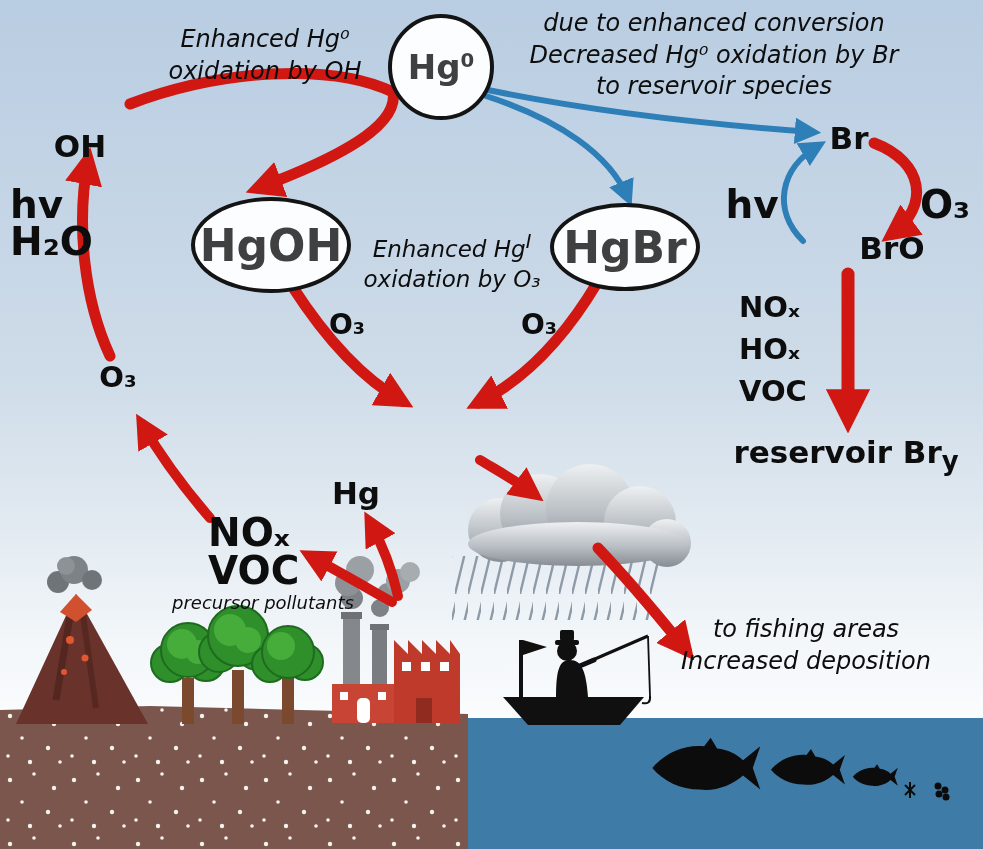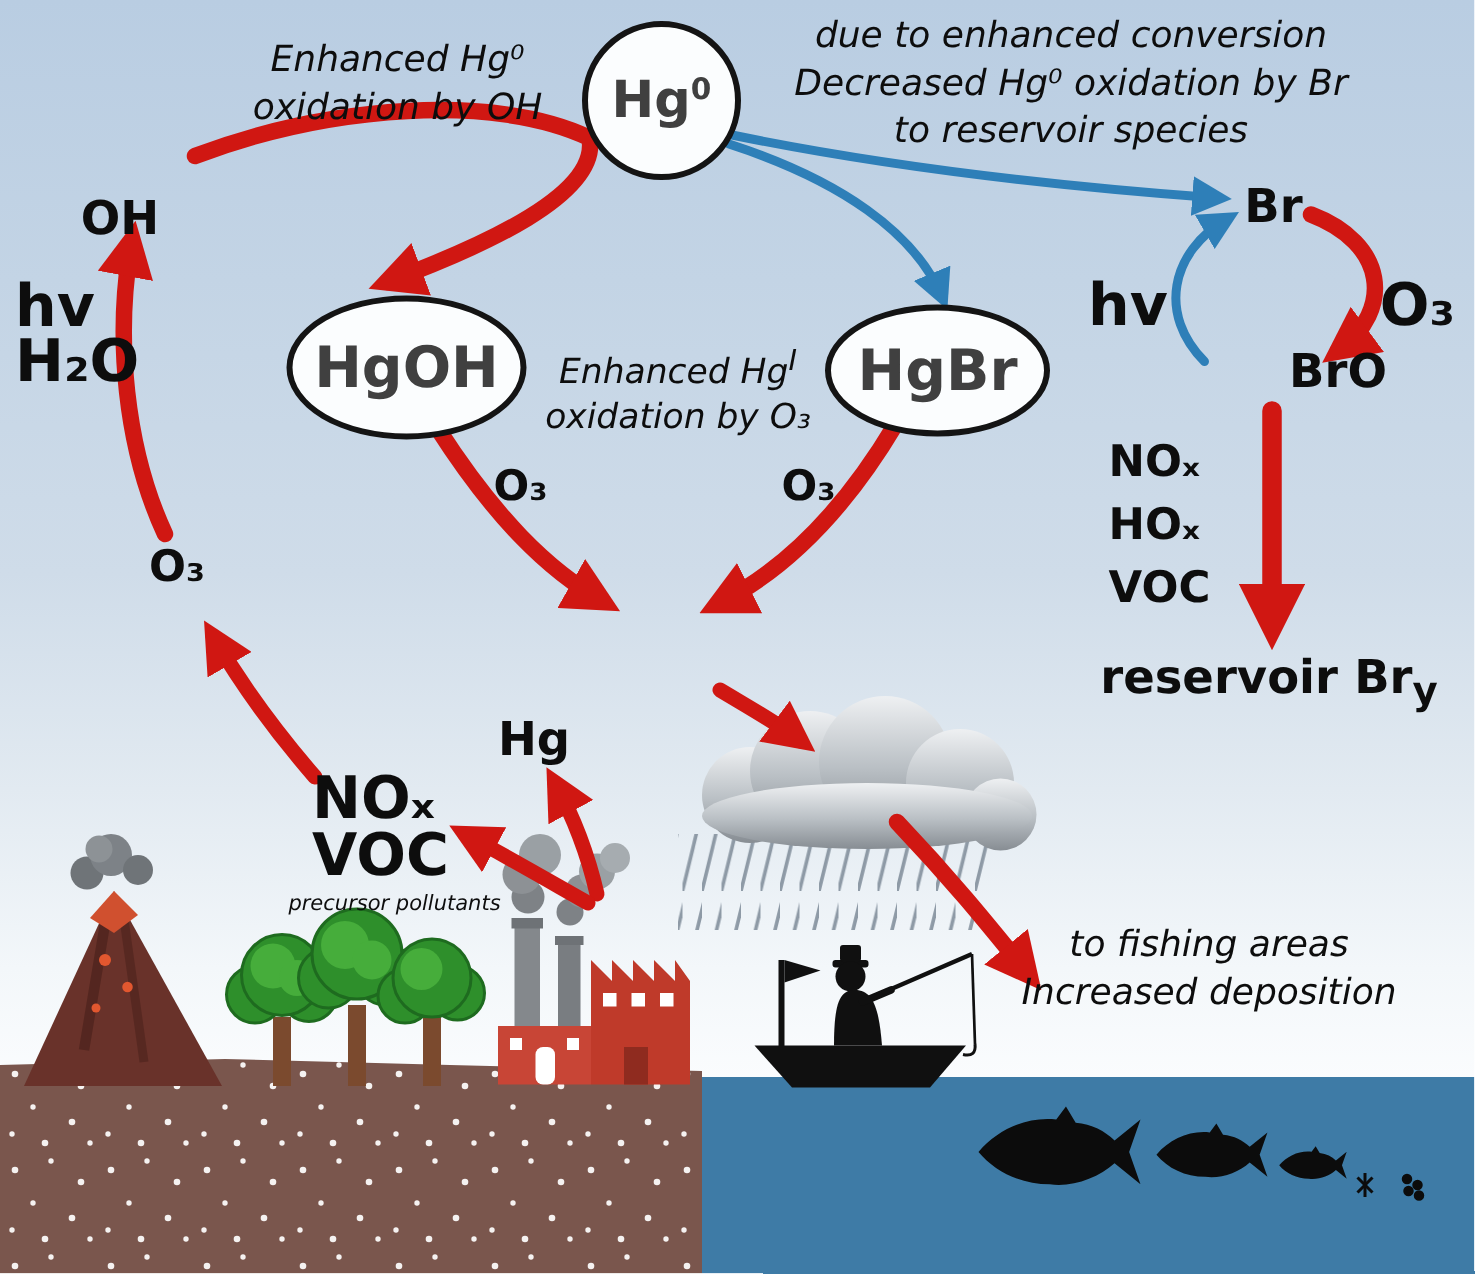--- a/index.html
+++ b/index.html
@@ -12,23 +12,23 @@
   .txt{position:absolute;z-index:5;white-space:nowrap;}
   .c{transform:translate(-50%,-50%);text-align:center;}
   .bold{font-weight:bold;}
   .it{font-style:italic;font-weight:normal;line-height:1.32;}
   .node{
     position:absolute;z-index:6;background:#fbfdfe;border:4px solid #141414;border-radius:50%;
     display:flex;align-items:center;justify-content:center;font-weight:bold;color:#404040;
   }
   .node sup{font-size:.58em;}
   sup,sub{line-height:0;}
-  .sz34{font-size:34px;} .sz33{font-size:38px;} .sz31{font-size:31px;}
+  .sz34{font-size:34px;} .sz33{font-size:44px;} .sz31{font-size:31px;}
   .sz30{font-size:39px;} .sz29{font-size:29px;} .sz28{font-size:28px;}
-  .sz24{font-size:24px;} .sz23{font-size:23px;text-align:center;} .sz19{font-size:14px;}
+  .sz24{font-size:24px;} .sz23{font-size:23px;text-align:center;} .sz19{font-size:18px;}
   .lh37{line-height:37px;} .lh38{line-height:38px;} .lh42{line-height:42px;}
 </style>
 </head>
 <body>
 
 <div class="stage">
 
   <svg class="scene" width="983" height="849" viewBox="0 0 983 849">
     <defs>
       <marker id="mr" viewBox="0 0 10 10" refX="6.5" refY="5" markerWidth="3.4" markerHeight="3.4" orient="auto-start-reverse">

